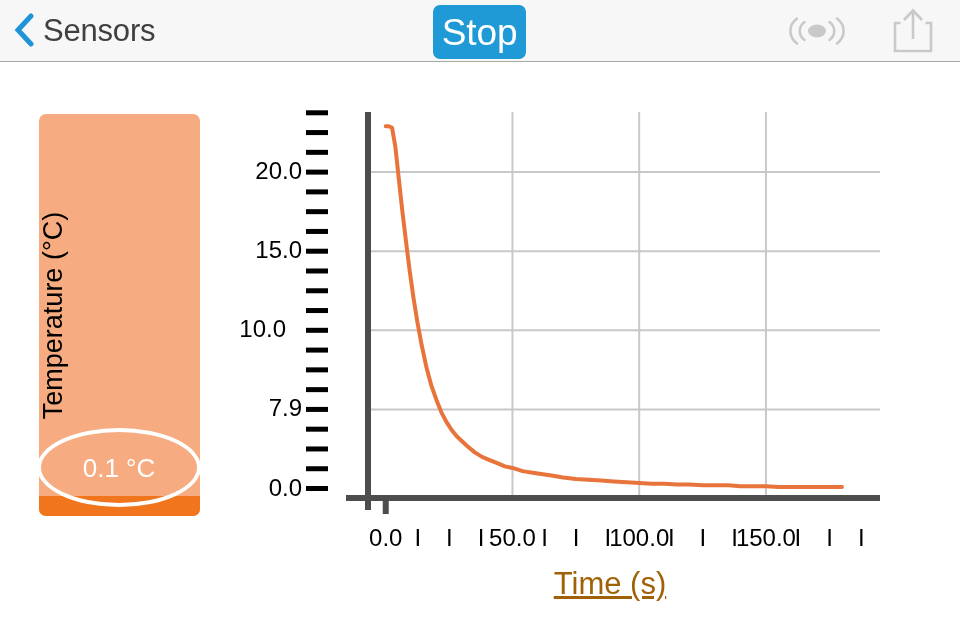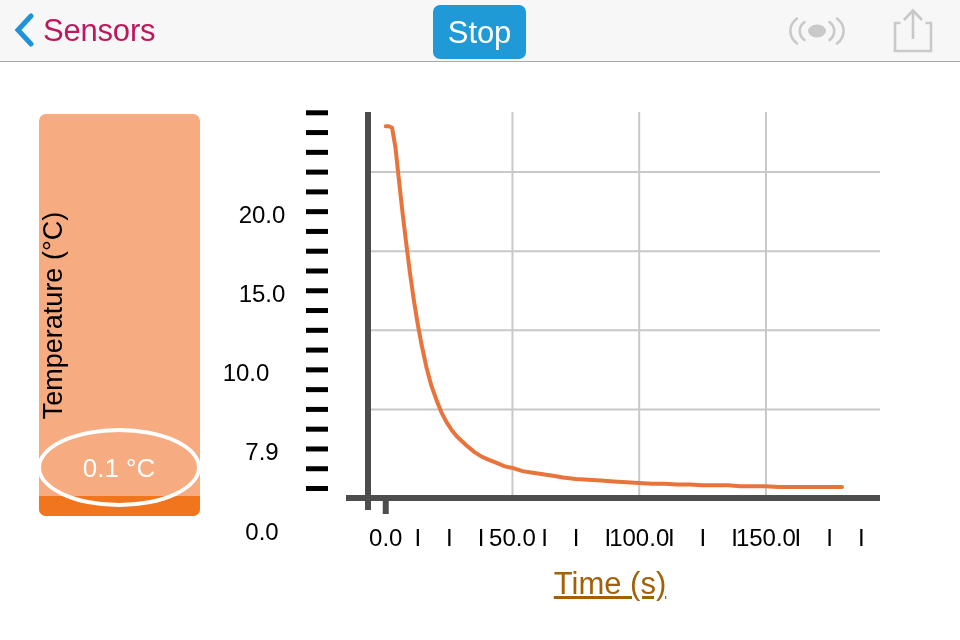--- a/index.html
+++ b/index.html
@@ -53,21 +53,21 @@
     height: 54px;
     background: #1f9ad6;
     border-radius: 7px;
     display: flex;
     align-items: center;
     justify-content: center;
     cursor: pointer;
   }
   #stop-label {
     color: #ffffff;
-    font-size: 31px;
+    font-size: 37px;
     line-height: 1;
     letter-spacing: -0.1px;
   }
 
   #broadcast-button {
     position: absolute;
     left: 786px; top: 12px;
     width: 62px;
     height: 38px;
     display: flex;
@@ -149,38 +149,38 @@
     font-size: 31px;
     color: #a16207;
     text-decoration: underline;
   }
   .tick-label {
     position: absolute;
     font-size: 24px;
     color: #000000;
     white-space: nowrap;
   }
-  .y-tick-label { text-align: center; margin-top: 44px; }
+  .y-tick-label { text-align: right; }
   .x-tick-label { text-align: center; }
   .minor-tick-text {
     position: absolute;
     font-size: 24px;
     color: #000000;
   }
 </style>
 </head>
 <body>
 
 <div id="navbar">
 
   <div id="back-button">
     <svg id="back-chevron" viewBox="0 0 20 34">
       <polyline points="17,3 4,17 17,31" fill="none" stroke="#1f93d8" stroke-width="5" stroke-linecap="round" stroke-linejoin="miter"></polyline>
     </svg>
-    <span id="back-label" style="color: #be185d;">Sensors</span>
+    <span id="back-label" style="color: #404040;">Sensors</span>
   </div>
 
   <div id="stop-button" style="background: rgb(31, 154, 214);">
     <span id="stop-label">Stop</span>
   </div>
 
   <div id="broadcast-button">
     <svg width="58" height="32" viewBox="0 0 58 32">
       <ellipse cx="29" cy="16" rx="9" ry="6.5" fill="#c9c9c9"></ellipse>
       <path d="M16.5 7 A 14 12 0 0 0 16.5 25" fill="none" stroke="#c9c9c9" stroke-width="2.6" stroke-linecap="round"></path>

